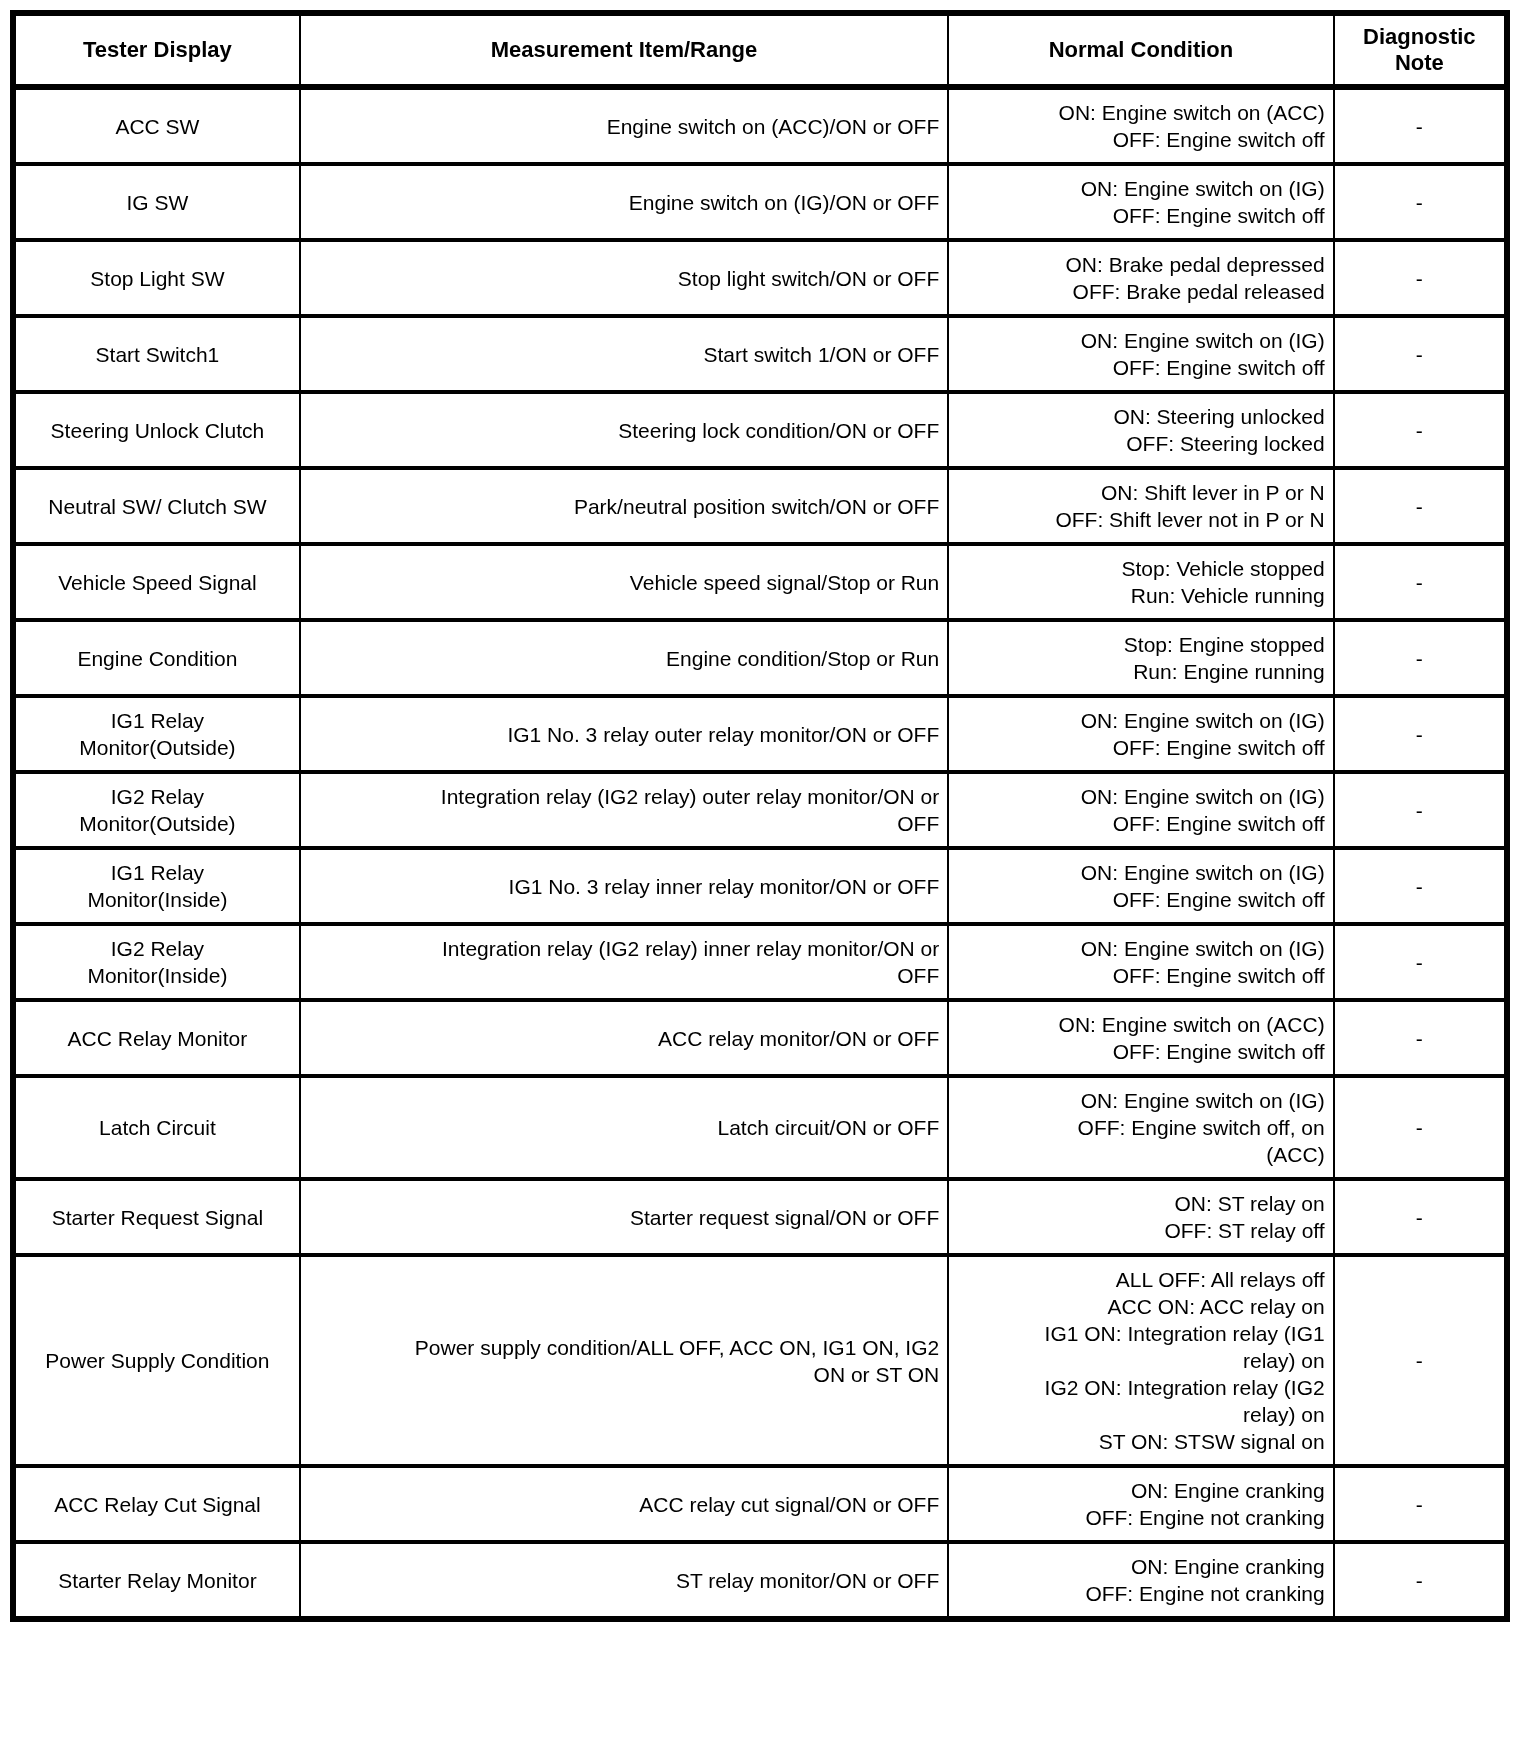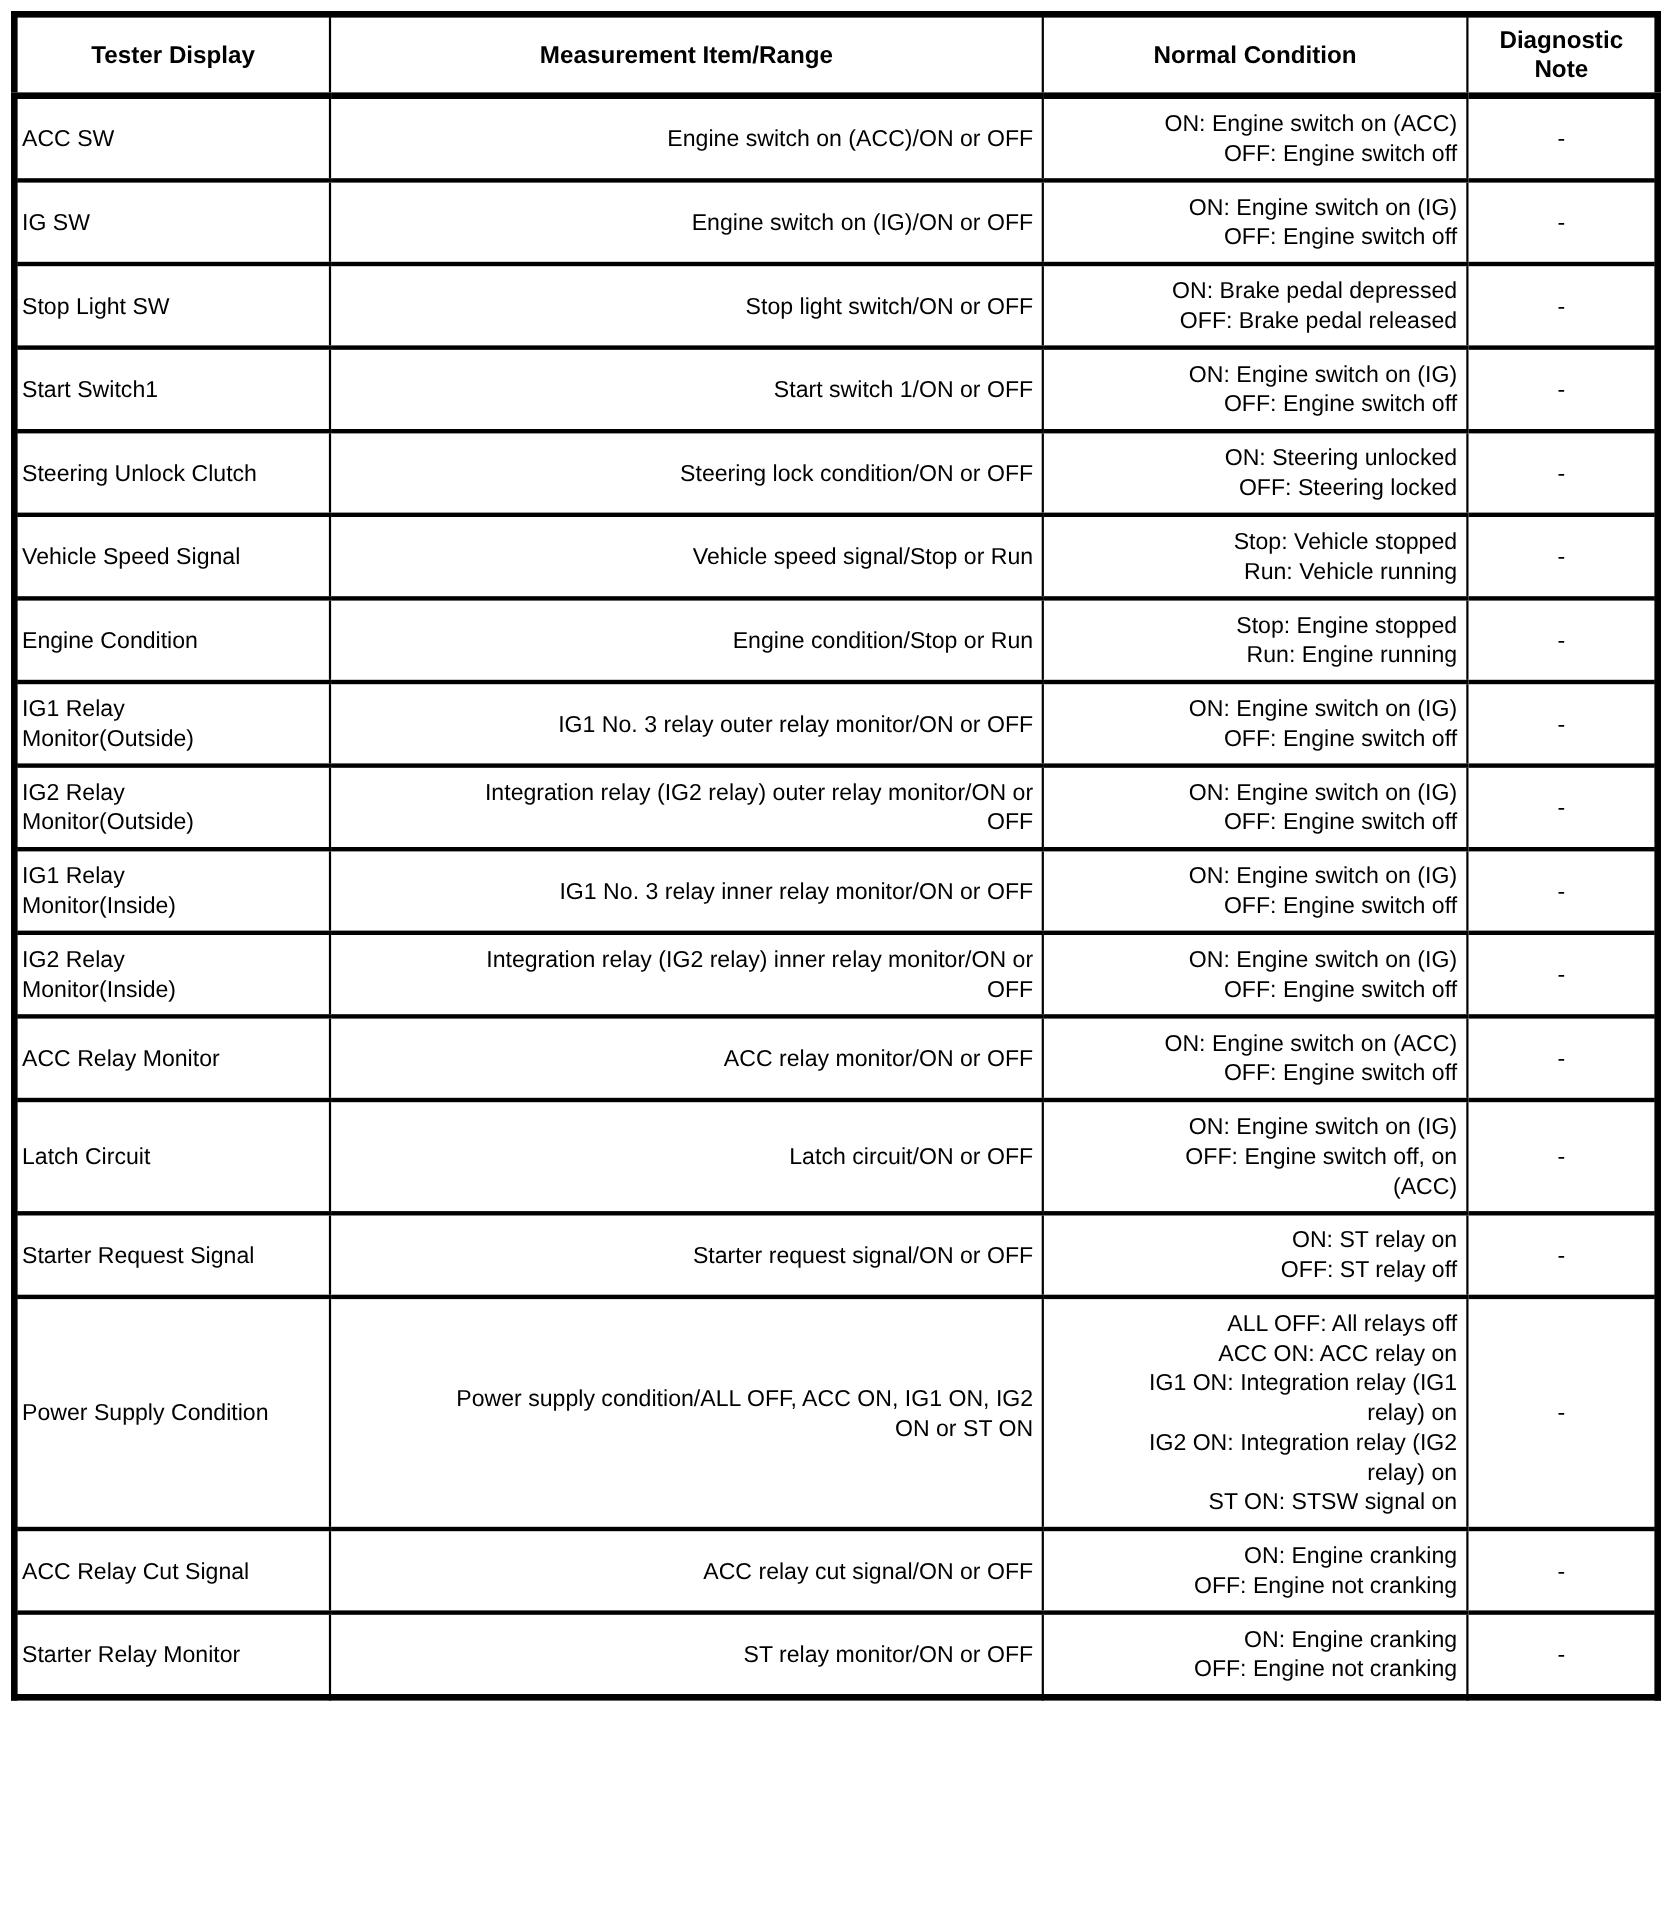--- a/index.html
+++ b/index.html
@@ -45,21 +45,21 @@
     line-height: 26px;
     padding: 8px 6px;
     height: 62px;
     border-bottom: 6px solid #000000;
   }
   td {
     padding: 9px 8px;
     white-space: pre-line;
   }
   td.cell-display {
-    text-align: left;
+    text-align: center;
     padding: 9px 4px;
   }
   td.cell-measure {
     text-align: right;
   }
   td.cell-condition {
     text-align: right;
   }
   td.cell-note {
     text-align: center;
@@ -123,20 +123,27 @@
 
 
   <tr>
     <td class="cell-display">Steering Unlock Clutch</td>
     <td class="cell-measure">Steering lock condition/ON or OFF</td>
     <td class="cell-condition">ON: Steering unlocked
 OFF: Steering locked</td>
     <td class="cell-note center">-</td>
   </tr>
 
+  <tr>
+    <td class="cell-display">Neutral SW/ Clutch SW</td>
+    <td class="cell-measure">Park/neutral position switch/ON or OFF</td>
+    <td class="cell-condition">ON: Shift lever in P or N
+OFF: Shift lever not in P or N</td>
+    <td class="cell-note center">-</td>
+  </tr>
 
 
   <tr>
     <td class="cell-display">Vehicle Speed Signal</td>
     <td class="cell-measure">Vehicle speed signal/Stop or Run</td>
     <td class="cell-condition">Stop: Vehicle stopped
 Run: Vehicle running</td>
     <td class="cell-note center">-</td>
   </tr>
 

